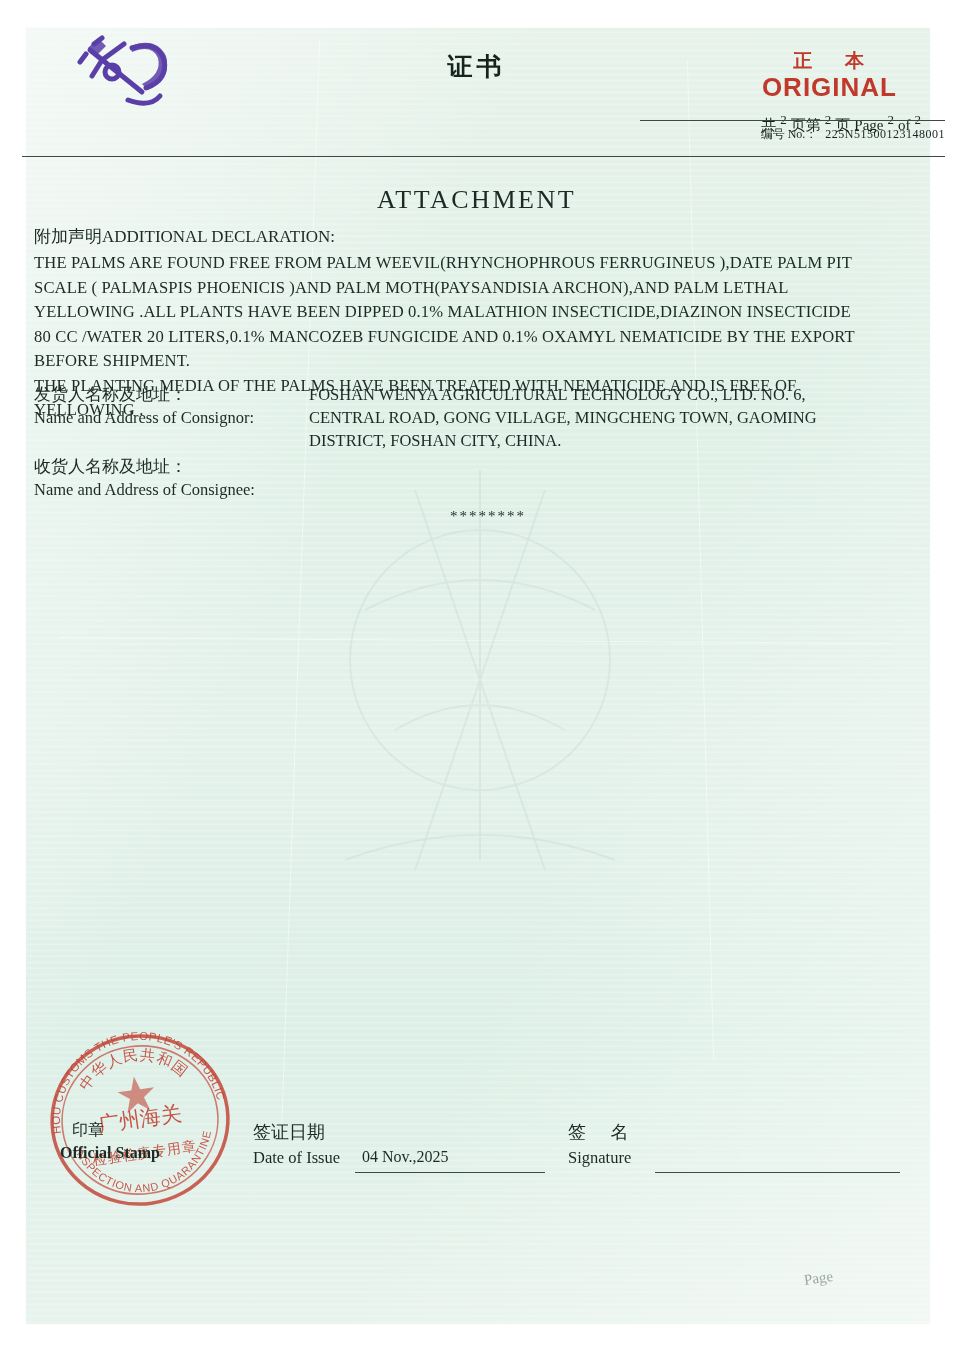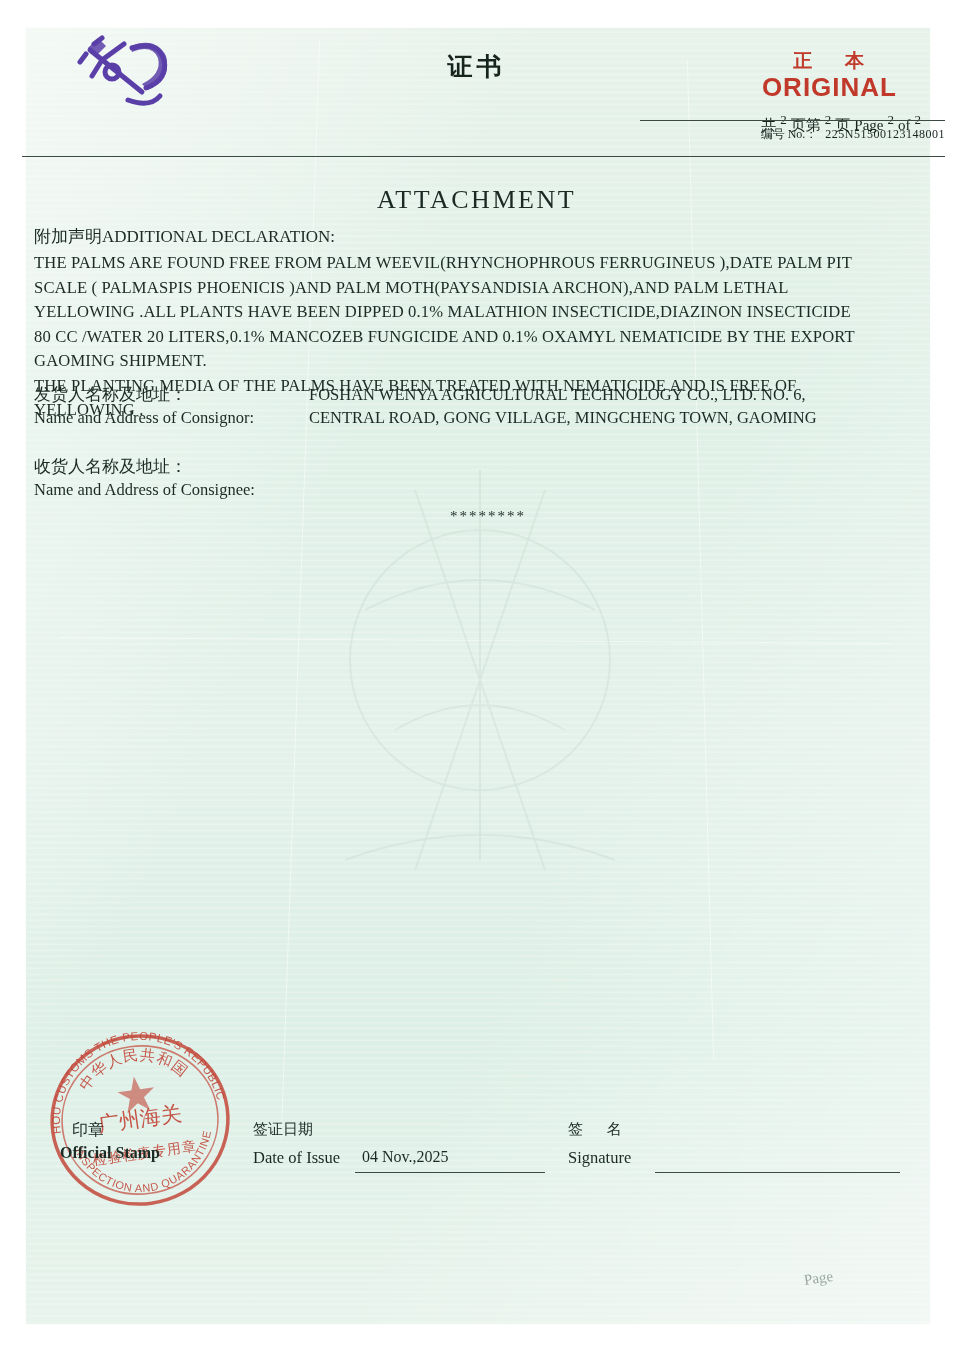--- a/index.html
+++ b/index.html
@@ -254,21 +254,21 @@
     width: 200px;
     height: 200px;
     opacity: 0.92;
   }
   .f-label {
     position: absolute;
     font-size: 16.5px;
     color: #1b2a24;
     white-space: nowrap;
   }
-  .f-cn { font-size: 15px; }
+  .f-cn { font-size: 18px; }
   .issue-cn { left: 253px; top: 20px; }
   .issue-en { left: 253px; top: 48px; }
   .issue-val { left: 362px; top: 48px; font-size: 16px; }
   .issue-line {
     position: absolute;
     left: 355px;
     top: 72px;
     width: 190px;
     height: 1px;
     background: #3b4a42;
@@ -368,34 +368,35 @@
 
     <div class="attachment-title">ATTACHMENT</div>
 
     <div class="body-block">
       <div class="decl-head">附加声明ADDITIONAL DECLARATION:</div>
       <div class="decl-body">
         <div>THE PALMS ARE FOUND FREE FROM PALM WEEVIL(RHYNCHOPHROUS FERRUGINEUS ),DATE PALM PIT</div>
         <div>SCALE ( PALMASPIS PHOENICIS )AND PALM MOTH(PAYSANDISIA ARCHON),AND PALM LETHAL</div>
         <div>YELLOWING .ALL PLANTS HAVE BEEN DIPPED 0.1% MALATHION INSECTICIDE,DIAZINON INSECTICIDE</div>
         <div>80 CC  /WATER 20 LITERS,0.1% MANCOZEB FUNGICIDE AND 0.1% OXAMYL NEMATICIDE BY THE EXPORT</div>
-        <div>GAOMING SHIPMENT.</div>
+        <div>BEFORE SHIPMENT.</div>
         <div>THE PLANTING MEDIA OF THE PALMS HAVE BEEN TREATED WITH NEMATICIDE AND IS FREE OF</div>
         <div>YELLOWING .</div>
       </div>
     </div>
 
     <div class="party consignor">
       <div class="party-labels">
         <div class="lab-cn">发货人名称及地址：</div>
         <div class="lab-en">Name and Address of Consignor:</div>
       </div>
       <div class="party-value">
         <div>FOSHAN WENYA AGRICULTURAL TECHNOLOGY CO., LTD.   NO. 6,</div>
         <div>CENTRAL ROAD, GONG VILLAGE, MINGCHENG TOWN, GAOMING</div>
+        <div>DISTRICT, FOSHAN CITY, CHINA.</div>
       </div>
     </div>
 
     <div class="party consignee">
       <div class="party-labels">
         <div class="lab-cn">收货人名称及地址：</div>
         <div class="lab-en">Name and Address of Consignee:</div>
       </div>
       <div class="party-value"></div>
     </div>

